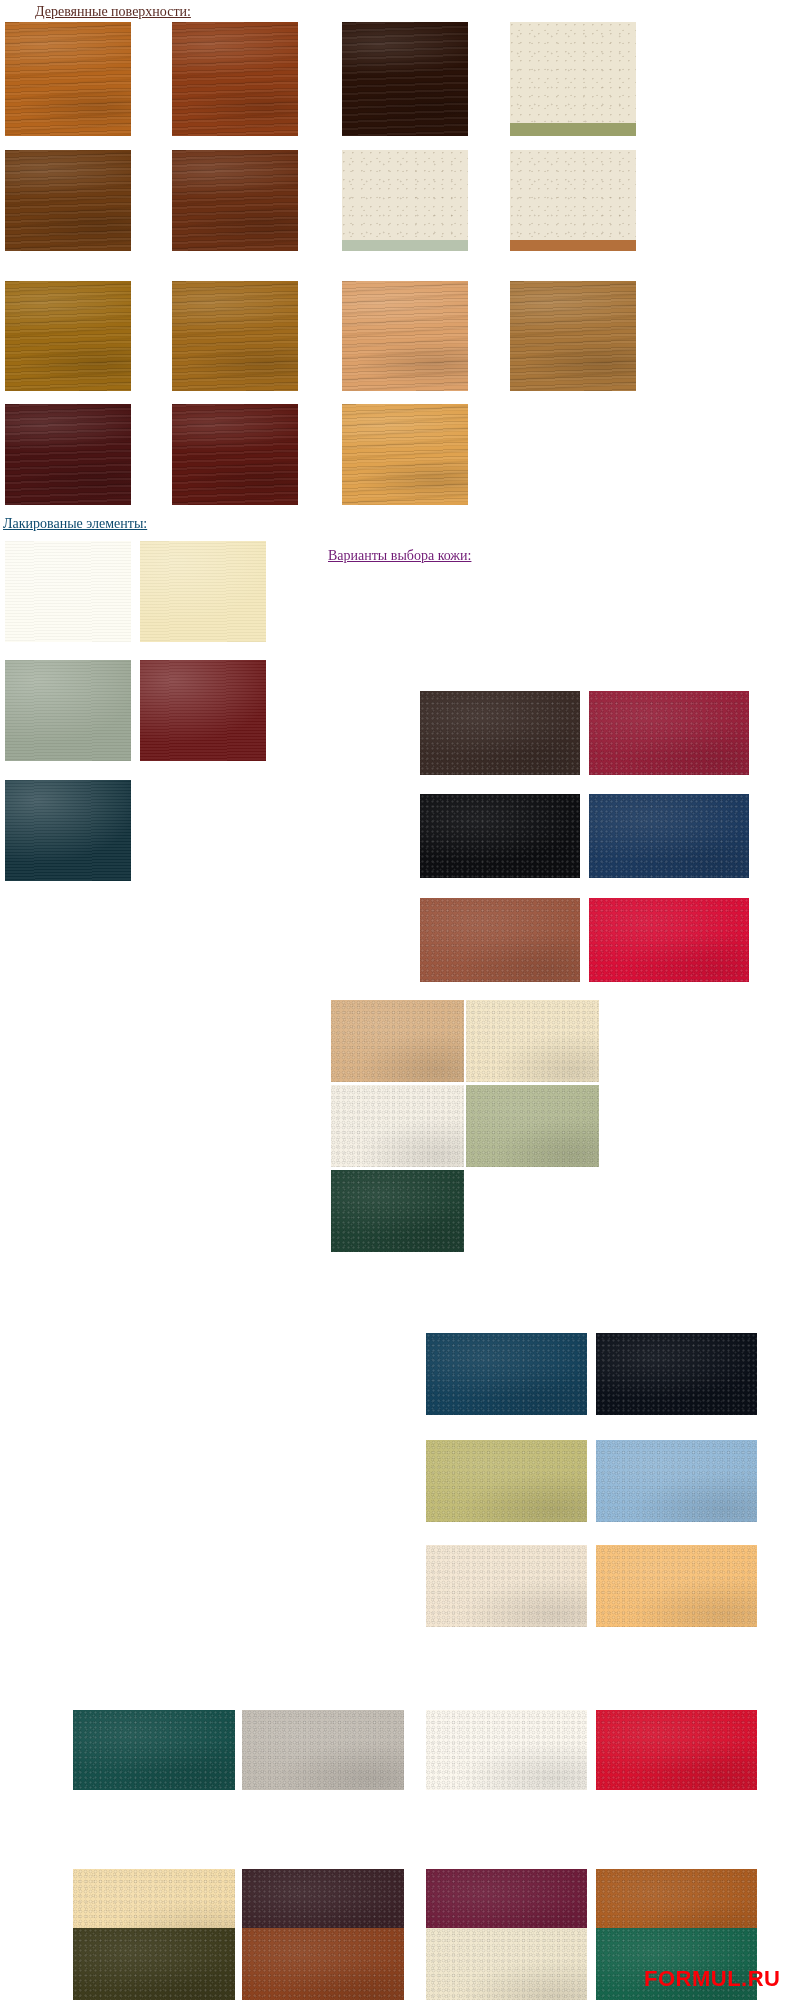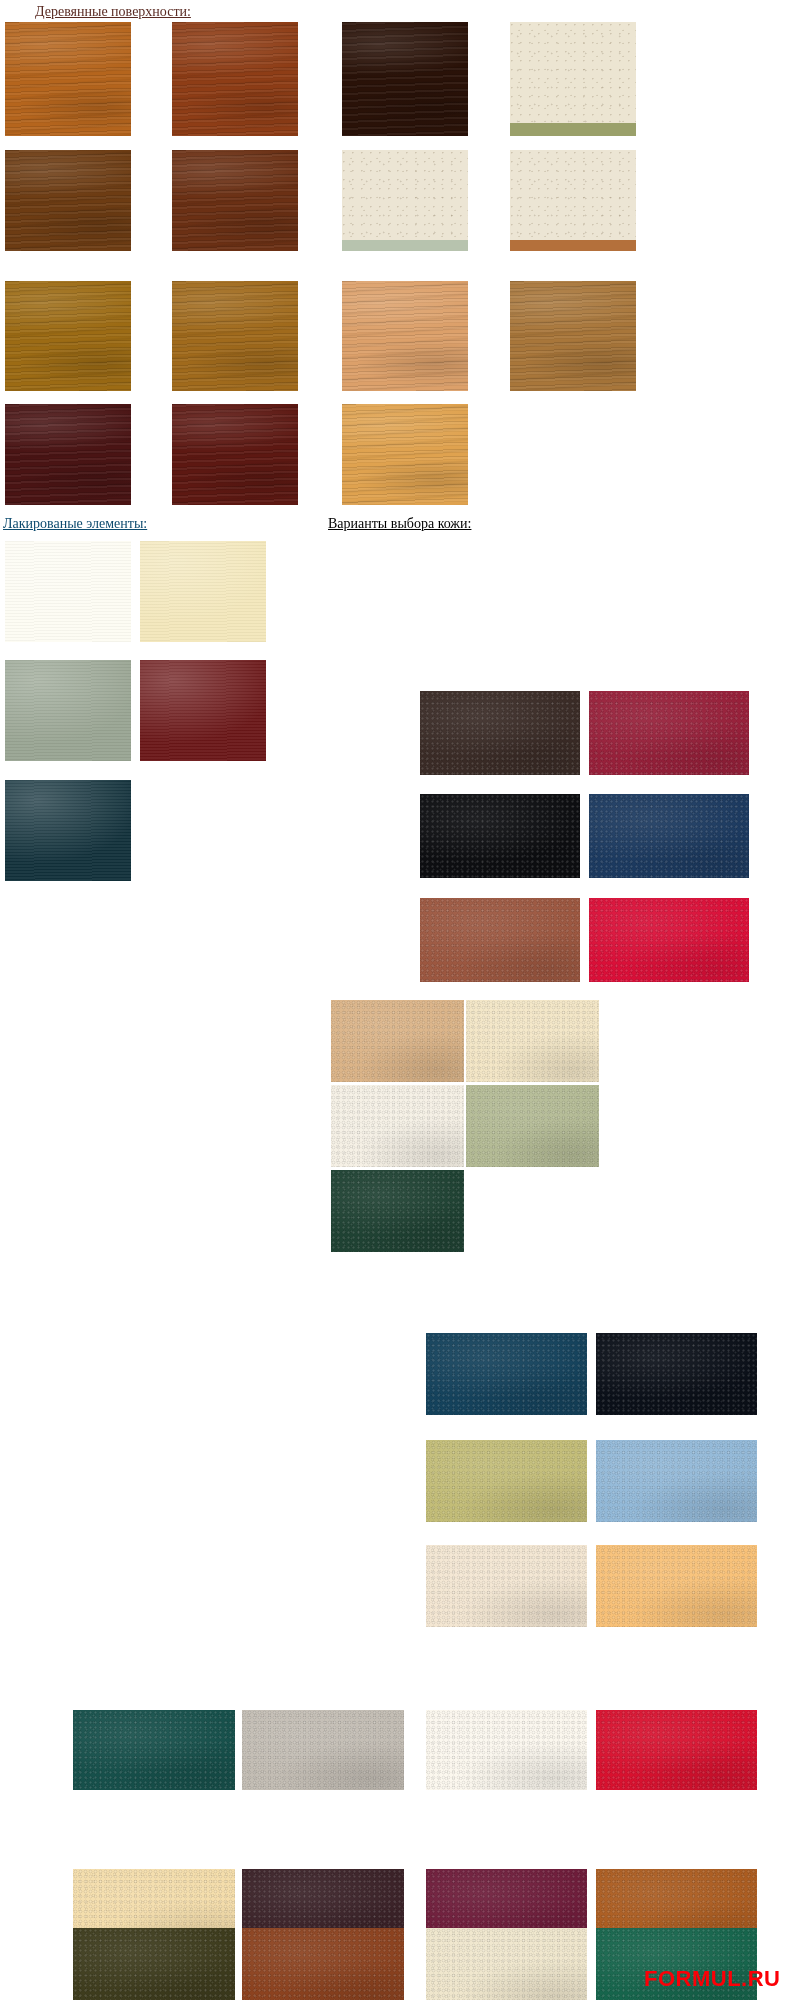--- a/index.html
+++ b/index.html
@@ -124,21 +124,21 @@
 </style>
 </head>
 <body>
 
 <div class="page">
 
   <div class="section-title" id="wood-title" style="left: 3px; top: 4px; color: rgb(90, 43, 35); margin-left: 32px;">Деревянные поверхности:</div>
 
   <div class="section-title" id="lacquer-title" style="left: 3px; top: 516px; color: #0c4a6e;">Лакированые элементы:</div>
 
-  <div class="section-title" id="leather-title" style="left: 328px; top: 516px; color: #000000;">Варианты выбора кожи:</div>
+  <div class="section-title" id="leather-title" style="left: 328px; top: 548px; color: #701a75;">Варианты выбора кожи:</div>
 
   <div id="wood-group">
       <div class="swatch wood" style="left: 5px; top: 22px; width: 126px; height: 114px; background-color: rgb(181, 101, 29);"></div>
       <div class="swatch wood" style="left: 172px; top: 22px; width: 126px; height: 114px; background-color: rgb(142, 61, 22);"></div>
       <div class="swatch wood" style="left: 342px; top: 22px; width: 126px; height: 114px; background-color: rgb(42, 18, 8);"></div>
       <div class="swatch speck" style="left: 510px; top: 22px; width: 126px; height: 114px; background-color: rgb(236, 229, 210);">
         <div style="position: absolute; left: 0px; right: 0px; bottom: 0px; height: 13px; background-color: rgb(154, 160, 106); z-index: 3;"></div>
       </div>
       <div class="swatch wood" style="left: 5px; top: 150px; width: 126px; height: 101px; background-color: rgb(109, 60, 19);"></div>
       <div class="swatch wood" style="left: 172px; top: 150px; width: 126px; height: 101px; background-color: rgb(107, 48, 20);"></div>

